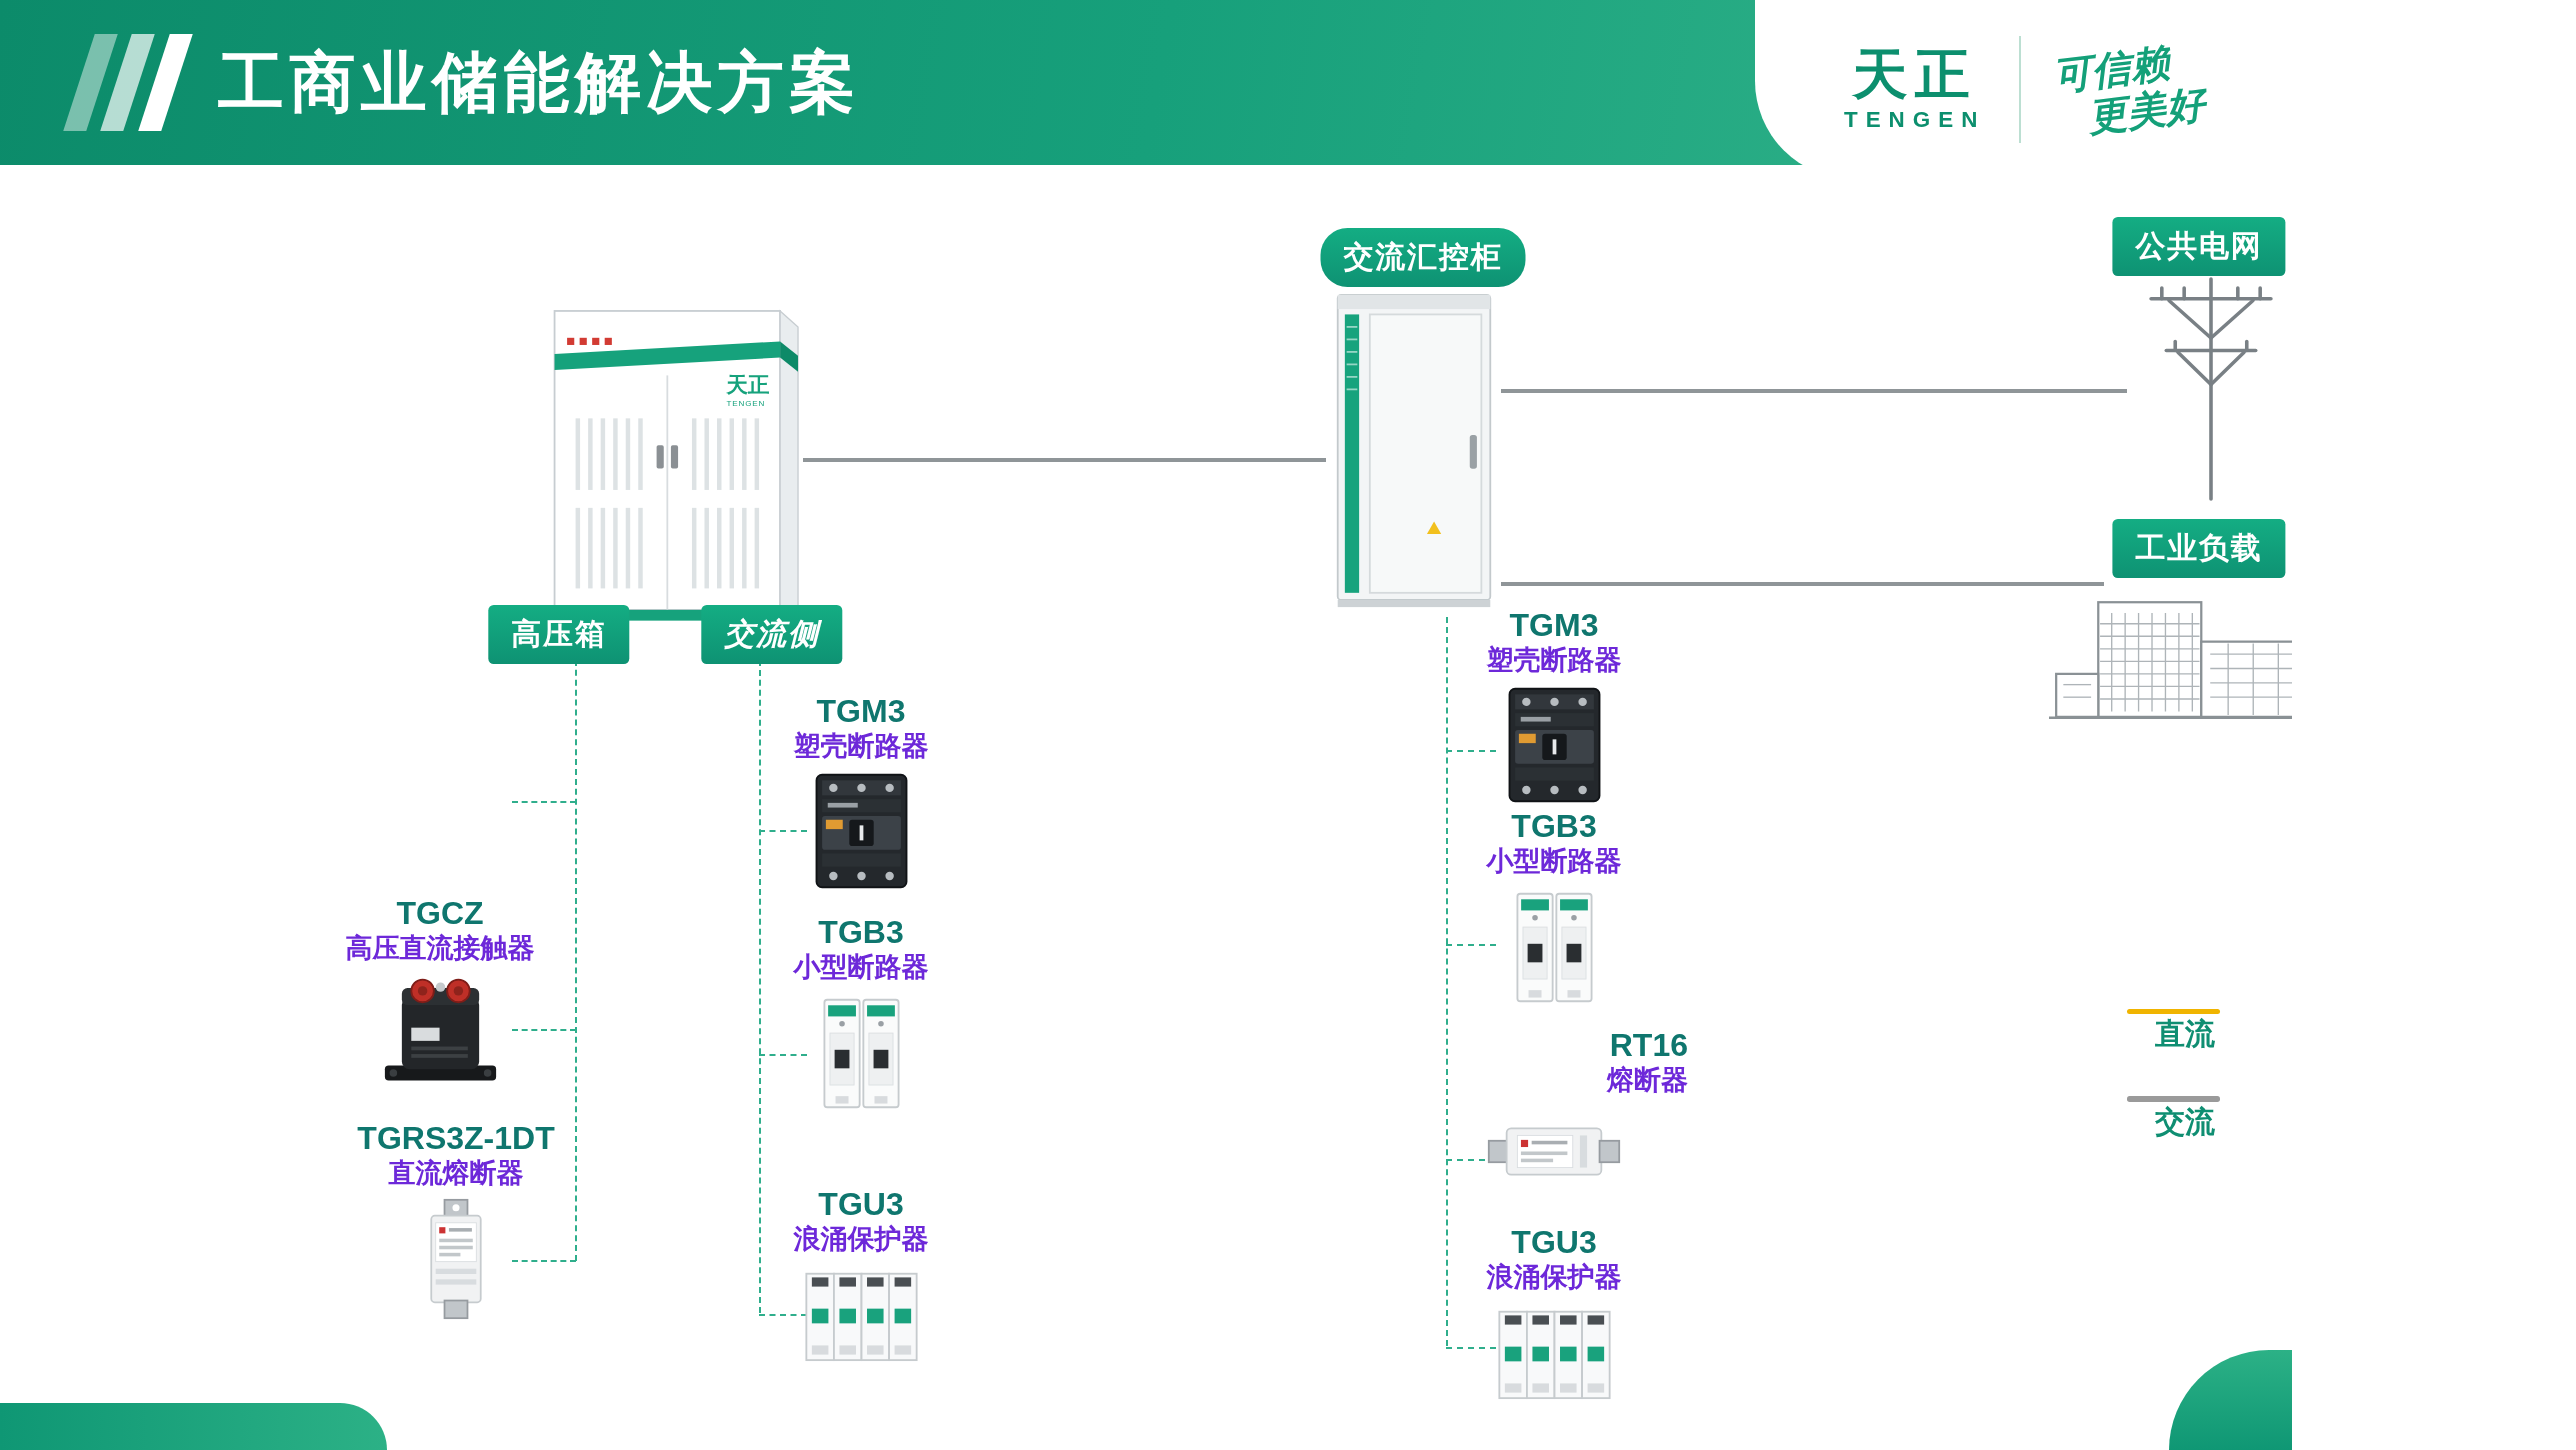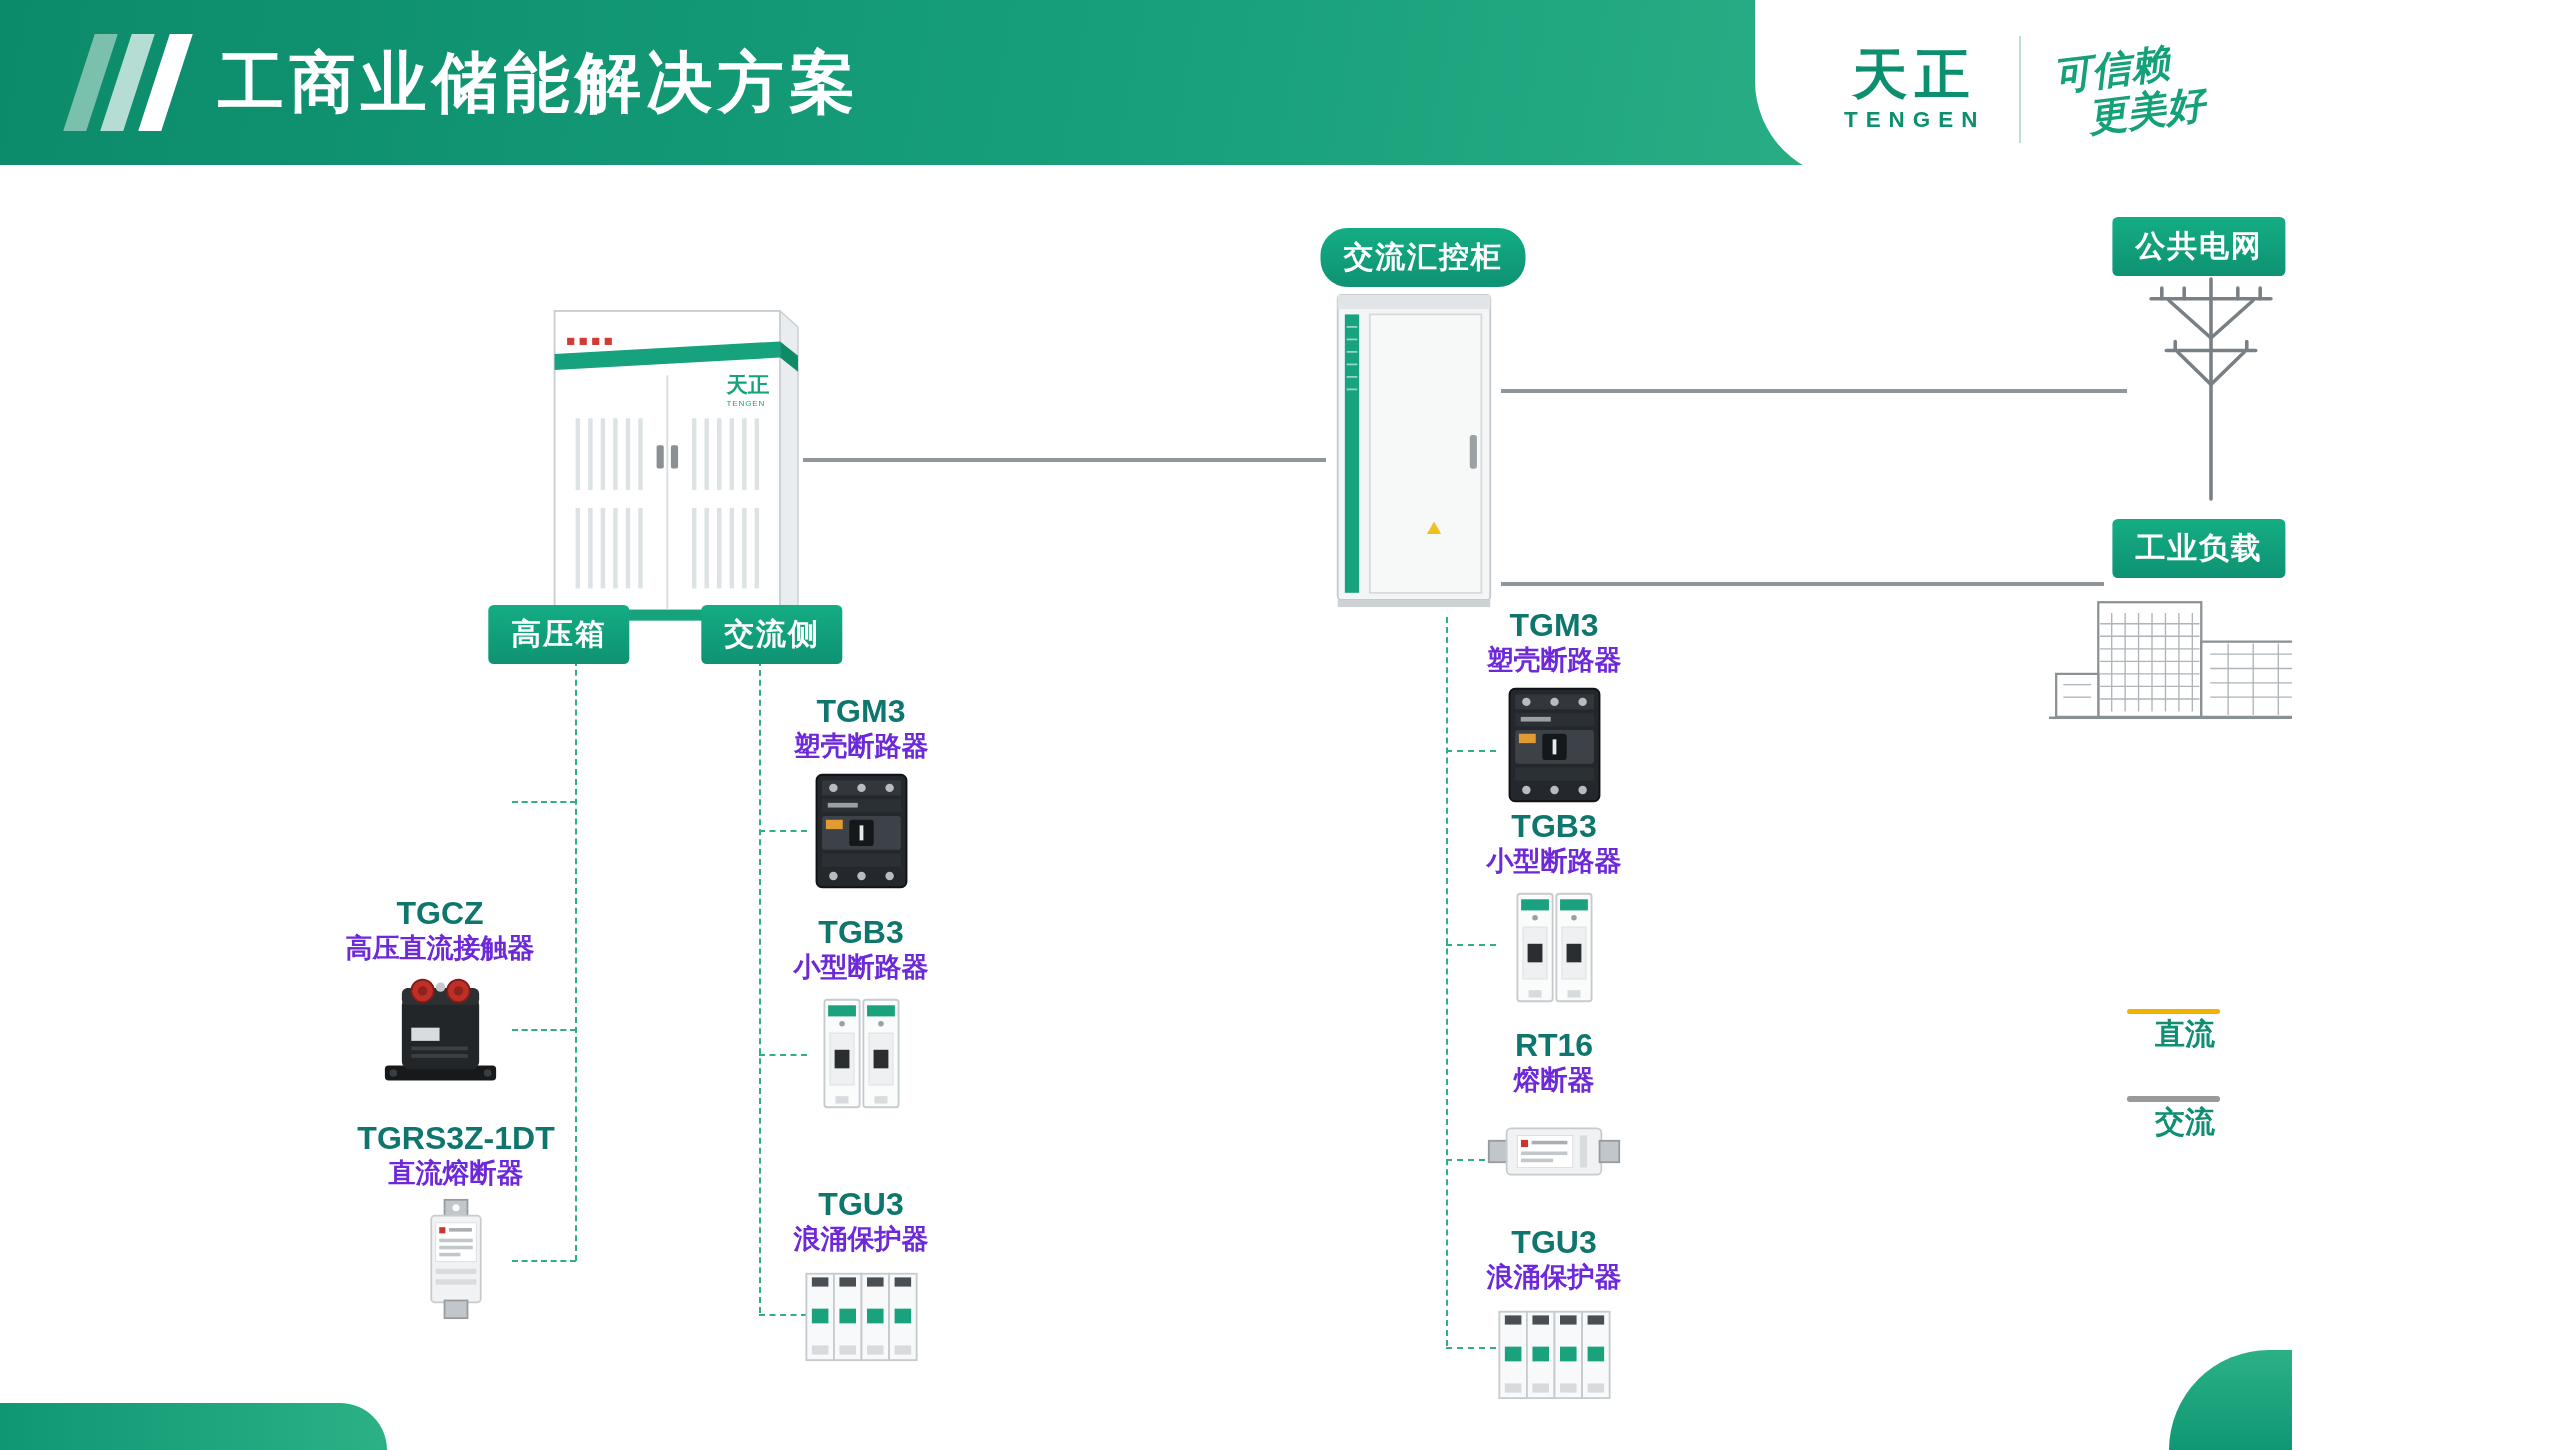--- a/index.html
+++ b/index.html
@@ -191,21 +191,21 @@
   <div class="vdash" style="left:1446px;top:617px;height:729px;"></div>
   <div class="hdash" style="left:1446px;top:750px;width:50px;"></div>
   <div class="hdash" style="left:1446px;top:944px;width:50px;"></div>
   <div class="hdash" style="left:1446px;top:1159px;width:50px;"></div>
   <div class="hdash" style="left:1446px;top:1347px;width:50px;"></div>
 
   <div class="badge" style="left:1423px;top:228px;border-radius:27px;">交流汇控柜</div>
   <div class="badge" style="left:2199px;top:217px;">公共电网</div>
   <div class="badge" style="left:2199px;top:519px;">工业负载</div>
   <div class="badge" style="left:559px;top:605px;">高压箱</div>
-  <div class="badge" style="left:772px;top:605px;">交流侧</div>
+  <div class="badge" style="left:772px;top:605px;font-style:italic;">交流侧</div>
 
   <svg class="art" style="left:542px;top:302px;" width="265" height="324" viewBox="0 0 296 362">
     <rect x="14" y="10" width="252" height="334" fill="#ffffff" stroke="#c7cdd1" stroke-width="2"></rect>
     <polygon points="266,10 286,28 286,344 266,344" fill="#e9edef" stroke="#c7cdd1" stroke-width="1.5"></polygon>
     <polygon points="14,58 266,44 266,62 14,76" fill="#16a27c"></polygon>
     <polygon points="266,44 286,60 286,78 266,62" fill="#0e8a68"></polygon>
     <rect x="28" y="40" width="8" height="8" fill="#d23b33"></rect>
       <rect x="42" y="40" width="8" height="8" fill="#d23b33"></rect>
     <rect x="56" y="40" width="8" height="8" fill="#d23b33"></rect>
       <rect x="70" y="40" width="8" height="8" fill="#d23b33"></rect>
@@ -359,21 +359,21 @@
         <use href="#sym-mccb"></use>
       </svg>
   </div>
   <div class="product" style="left:1420px;top:808px;">
     <div class="p-model">TGB3</div>
     <div class="p-desc">小型断路器</div>
     <svg class="p-img" width="89" height="123" viewBox="0 0 96 132">
         <use href="#sym-mcb"></use>
       </svg>
   </div>
-  <div class="product" style="left:1420px;top:1027px;">
+  <div class="product" style="left:1420px;top:1027px;text-align:right;">
     <div class="p-model">RT16</div>
     <div class="p-desc">熔断器</div>
     <svg class="p-img" width="134" height="93" viewBox="0 0 150 104">
         <use href="#sym-fuseh"></use>
       </svg>
   </div>
   <div class="product" style="left:1420px;top:1224px;">
     <div class="p-model">TGU3</div>
     <div class="p-desc">浪涌保护器</div>
     <svg class="p-img" width="125" height="104" viewBox="0 0 136 112">

